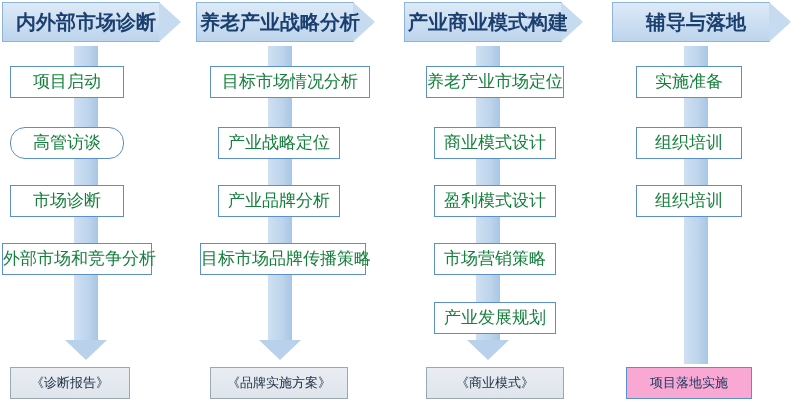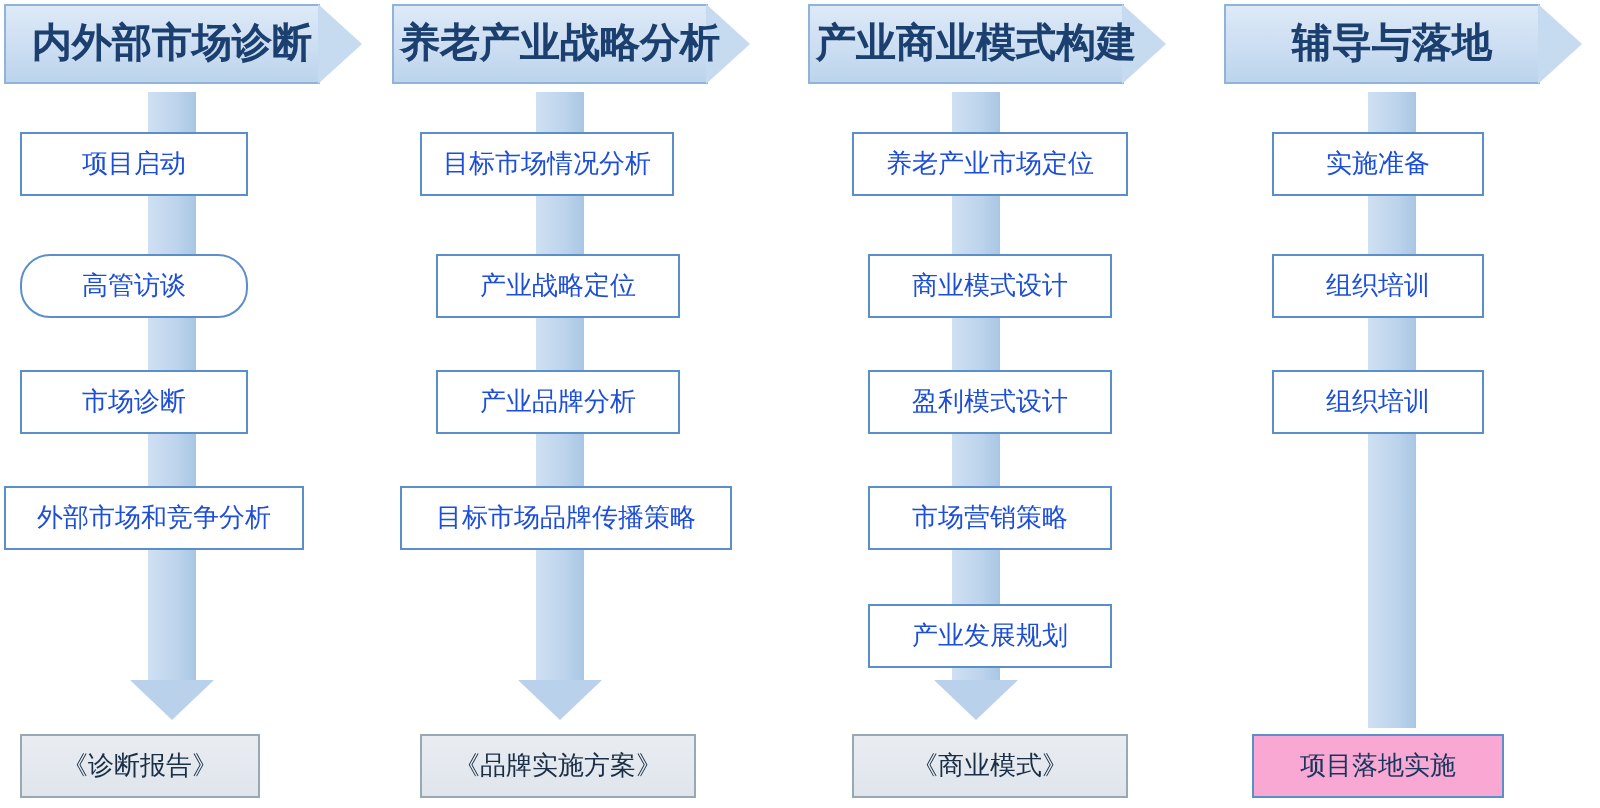--- a/index.html
+++ b/index.html
@@ -98,22 +98,22 @@
 
   
   .box {
     position: absolute;
     height: 32px;
     background: #ffffff;
     border: 1px solid #5b8fc9;
     box-sizing: border-box;
     line-height: 30px;
     text-align: center;
-    font-size: 13px;
-    color: #1d4ed8;
+    font-size: 17px;
+    color: #15803d;
     white-space: nowrap;
   }
 
   
   .output {
     position: absolute;
     height: 32px;
     box-sizing: border-box;
     line-height: 30px;
     text-align: center;
@@ -159,21 +159,21 @@
       <div class="chev-body"></div>
       <div class="chev-tip"></div>
       <div class="chev-label">养老产业战略分析</div>
     </div>
 
     <div class="down-arrow">
       <div class="shaft" style="height:294px;"></div>
       <div class="head" style="top:294px;"></div>
     </div>
 
-    <div class="box" style="left:14px; top:66px; width:127px;">目标市场情况分析</div>
+    <div class="box" style="left:14px; top:66px; width:160px;">目标市场情况分析</div>
     <div class="box" style="left:22px; top:127px; width:122px;">产业战略定位</div>
     <div class="box" style="left:22px; top:185px; width:122px;">产业品牌分析</div>
     <div class="box" style="left:4px; top:243px; width:166px;">目标市场品牌传播策略</div>
 
     <div class="output" style="left:14px; top:367px; width:138px;">《品牌实施方案》</div>
   </div>
 
   <div class="col col-2">
     <div class="header">
       <div class="chev-body"></div>

